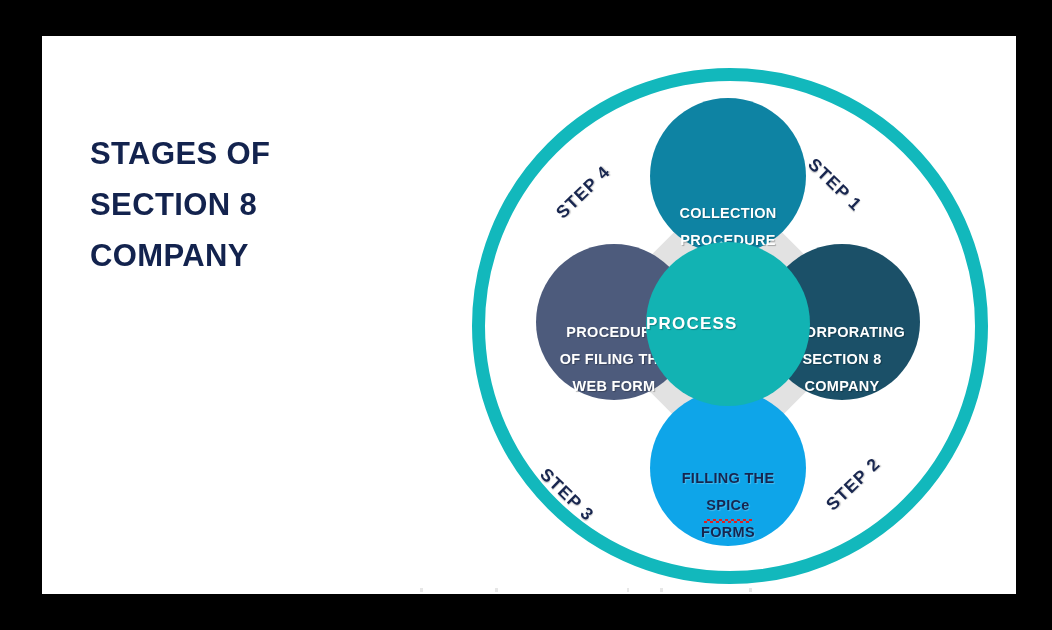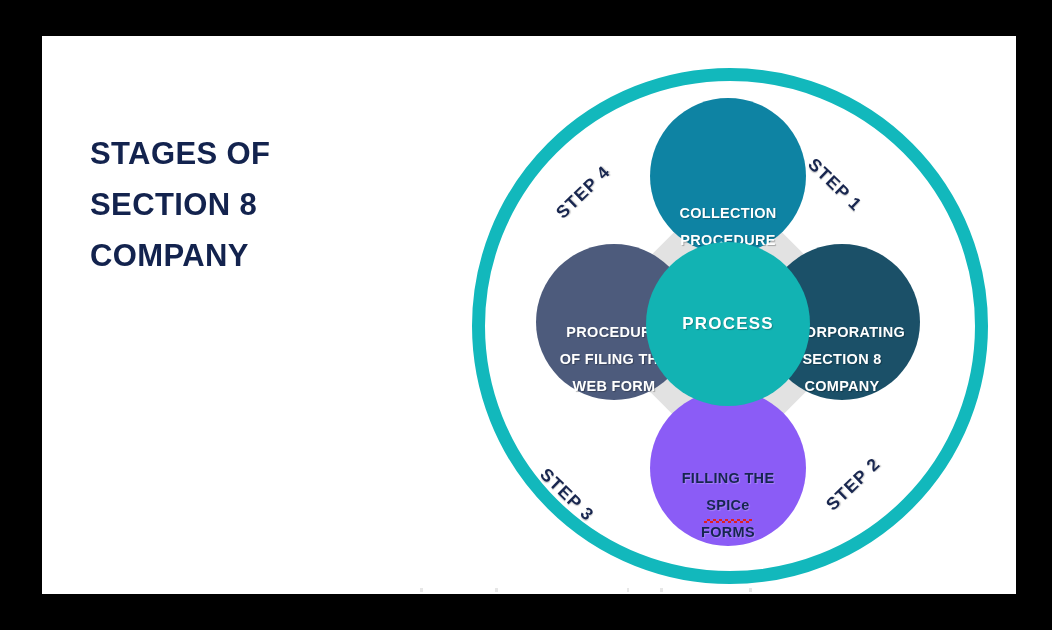--- a/index.html
+++ b/index.html
@@ -104,21 +104,21 @@
     text-shadow: 1px 1px 1px rgba(0,0,0,0.28);
   }
   #petal-right {
     left: 298px; top: 182px;
     background: #1B5068;
     color: #ffffff;
     text-shadow: 1px 1px 1px rgba(0,0,0,0.28);
   }
   #petal-bottom {
     left: 184px; top: 328px;
-    background: #8b5cf6;
+    background: #0ea5e9;
     color: #16264F;
     text-shadow: 1px 1px 1px rgba(255,255,255,0.25);
   }
   #petal-left {
     left: 70px; top: 182px;
     background: #4D5B7C;
     color: #ffffff;
     text-shadow: 1px 1px 1px rgba(0,0,0,0.28);
   }
 
@@ -144,21 +144,20 @@
   #petal-center {
     position: absolute;
     left: 180px; top: 180px;
     width: 164px;
     height: 164px;
     border-radius: 50%;
     background: #12B3B3;
     color: #ffffff;
     display: flex;
     align-items: center;
-    justify-content: center;
     font-size: 17px;
     font-weight: bold;
     letter-spacing: 1.2px;
     text-shadow: 1px 1px 1px rgba(0,0,0,0.25);
   }
 
   
   .step-label {
     position: absolute;
     color: #18264F;

